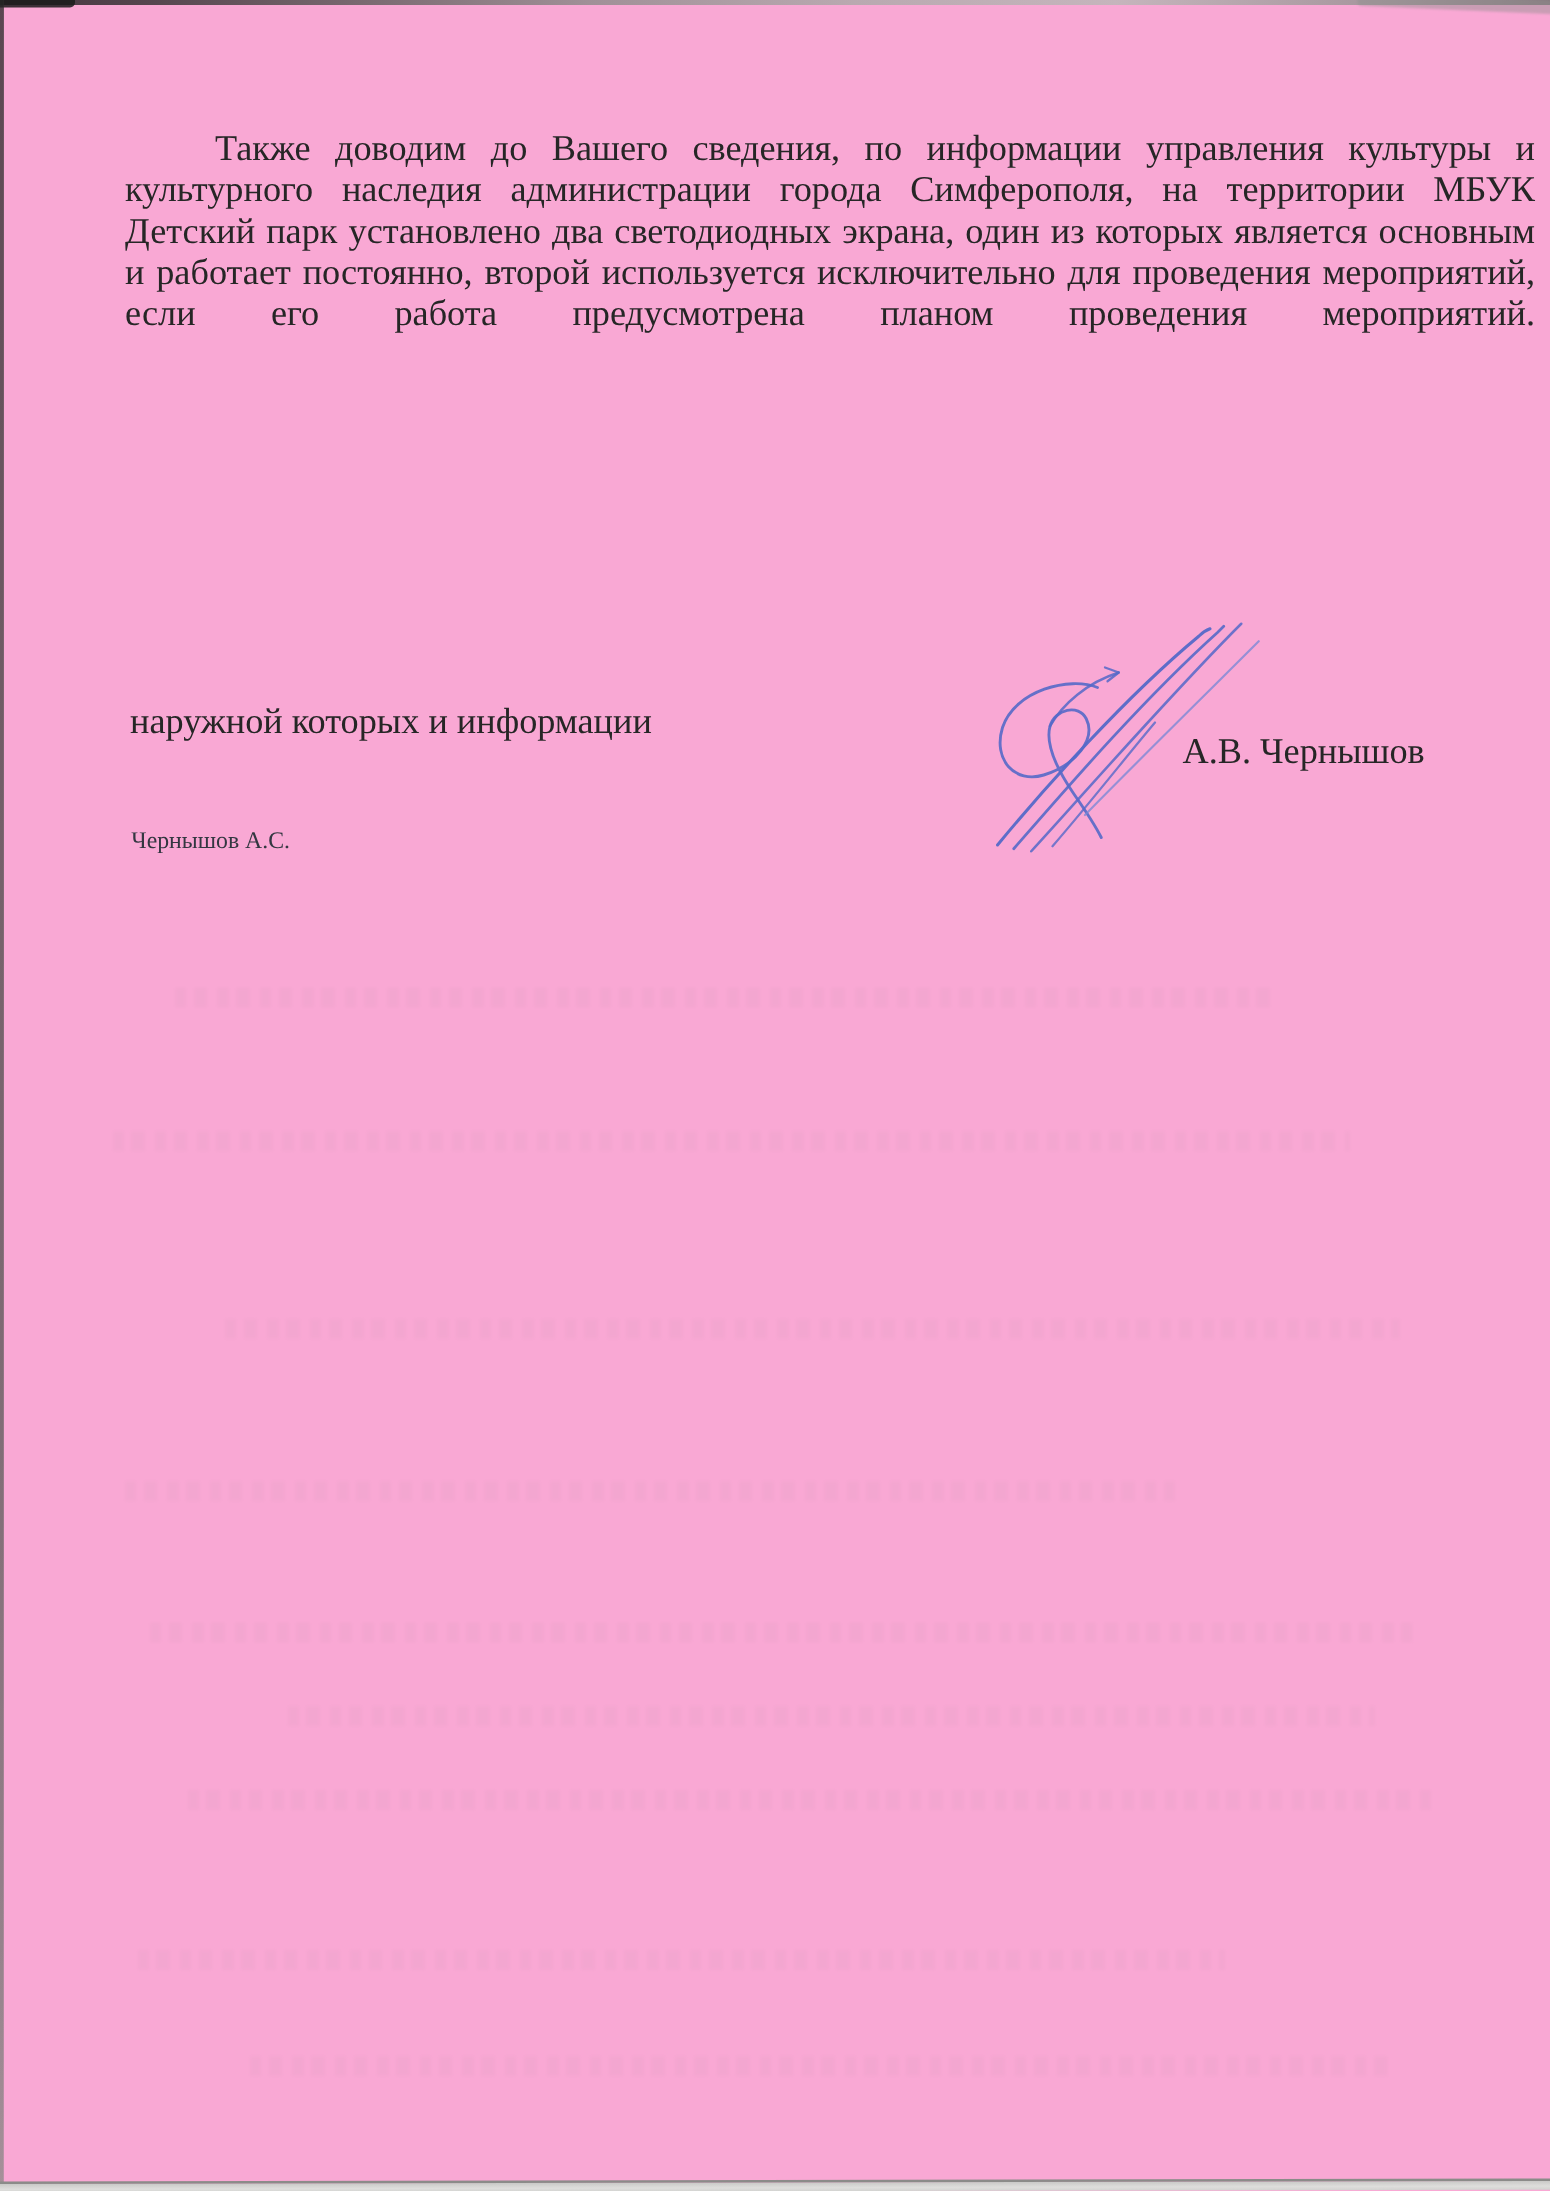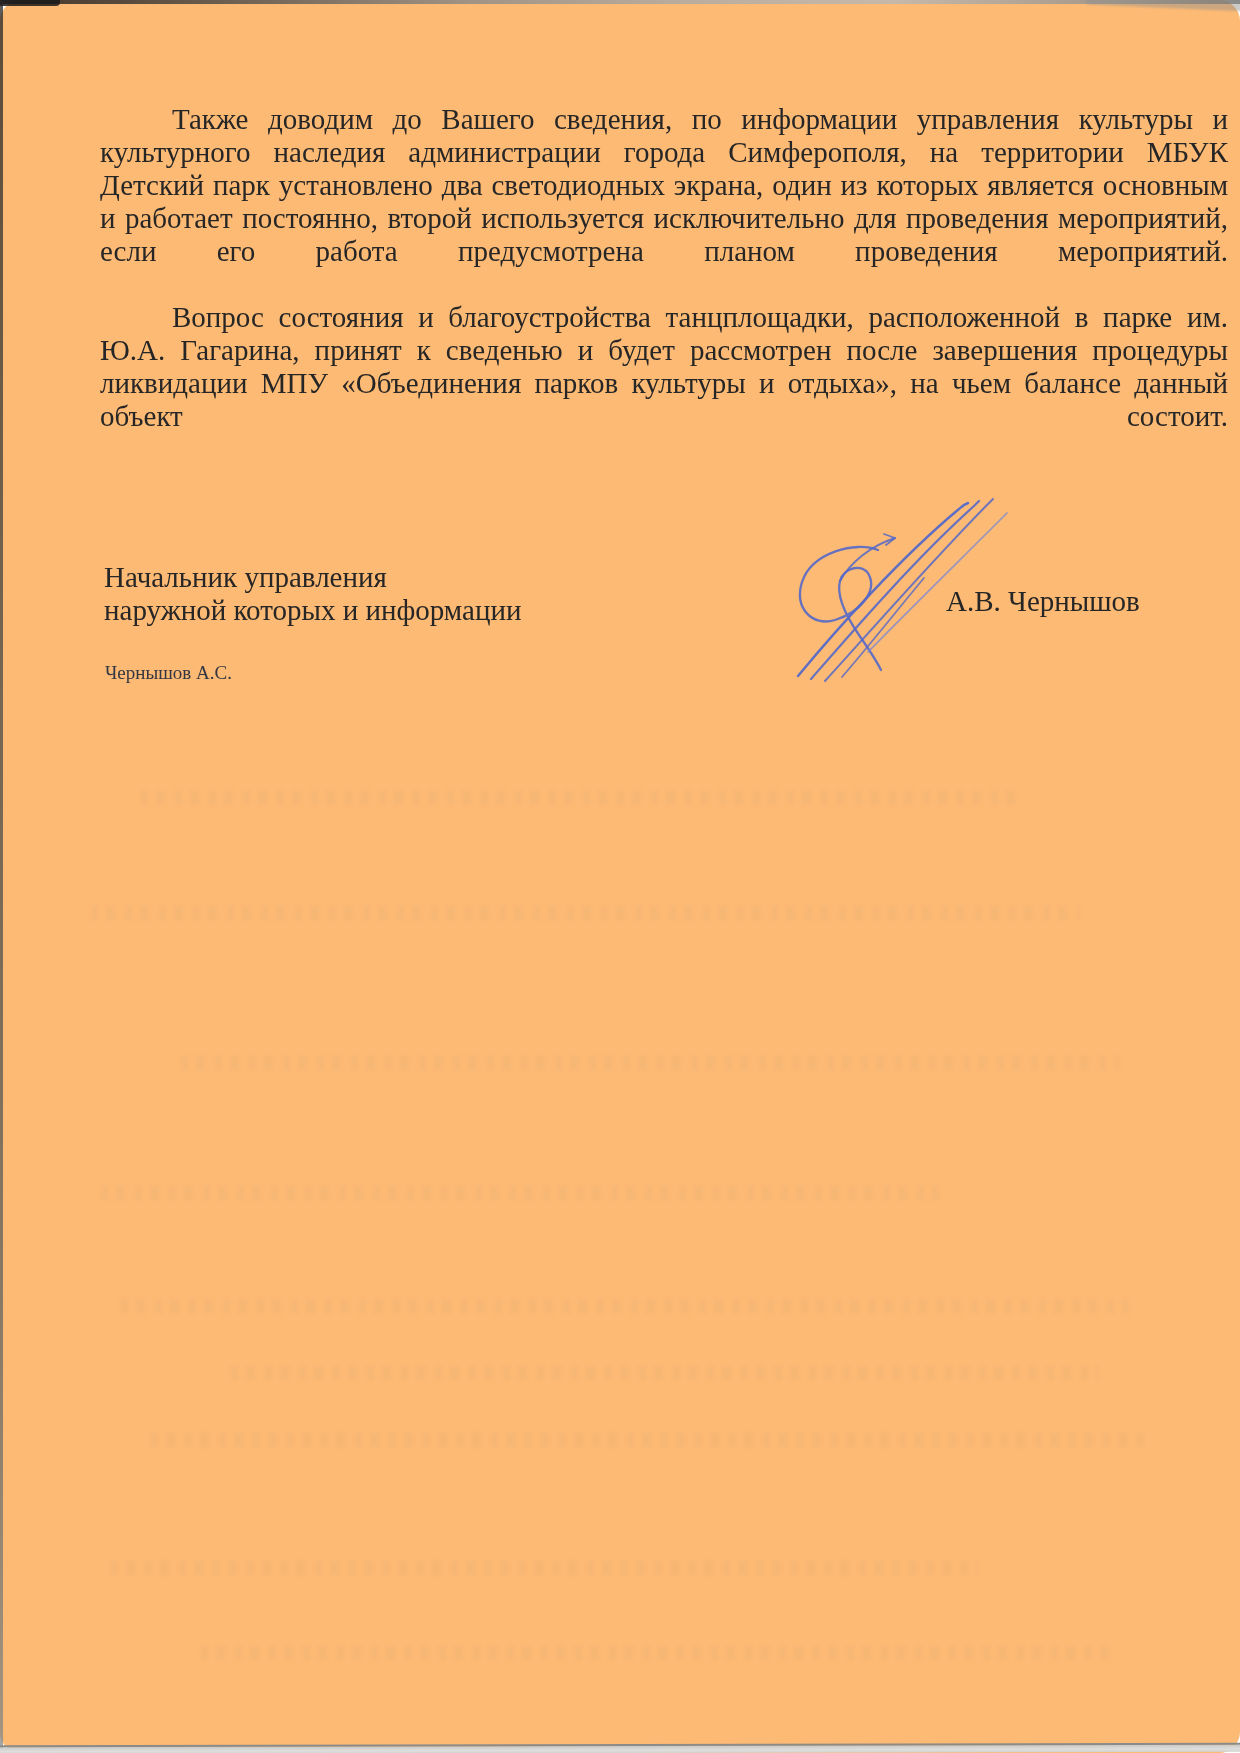--- a/index.html
+++ b/index.html
@@ -5,22 +5,21 @@
   * { margin: 0; padding: 0; box-sizing: border-box; }
   html, body { background: #ffffff; }
   body {
     width: 1240px; height: 1753px;
     position: relative;
     font-family: "Liberation Serif", "DejaVu Serif", serif;
     overflow: hidden;
   }
   .page {
     position: absolute; inset: 0;
-    background: #fdba74;
-    border-radius: 21px;
+    background: #f9a8d4;
   }
   
   .scan-edge-top {
     position: absolute; top: 0; left: 0; right: 0; height: 4px;
     background: linear-gradient(90deg,
       #161616 0%, #2e2e2e 10%, #555553 22%, #8a8a88 38%,
       #a9a9a7 55%, #b8b8b6 72%, #8f8f8d 90%, #6a6a68 100%);
     opacity: .8;
   }
   .scan-edge-top-left {
@@ -101,25 +100,23 @@
   <div class="ghost" style="top: 1055px; left:180px; right:120px;"></div>
   <div class="ghost" style="top: 1185px; left:100px; right:300px;"></div>
   <div class="ghost" style="top: 1298px; left:120px; right:110px;"></div>
   <div class="ghost" style="top: 1365px; left:230px; right:140px;"></div>
   <div class="ghost" style="top: 1432px; left:150px; right:90px;"></div>
   <div class="ghost" style="top: 1560px; left:110px; right:260px;"></div>
   <div class="ghost" style="top: 1645px; left:200px; right:130px;"></div>
 
   <div class="letter-body">
     <p>Также доводим до Вашего сведения, по информации управления культуры и культурного наследия администрации города Симферополя, на территории МБУК Детский парк установлено два светодиодных экрана, один из которых является основным и работает постоянно, второй используется исключительно для проведения мероприятий, если его работа предусмотрена планом проведения мероприятий.</p>
-    <p>Вопрос состояния и благоустройства танцплощадки, расположенной в парке им. Ю.А. Гагарина, принят к сведенью и будет рассмотрен после завершения процедуры ликвидации МПУ «Объединения парков культуры и отдыха», на чьем балансе данный объект состоит.</p>
   </div>
 
   <div class="signoff-title">
-    <div>Начальник управления</div>
     <div>наружной которых и информации</div>
   </div>
 
   <div class="signature-wrap">
     <svg width="244" height="210" viewBox="0 0 244 210" fill="none" xmlns="http://www.w3.org/2000/svg">
 
       <path d="M100 64 C 78 55, 34 66, 24 96 C 16 122, 34 141, 57 134 C 83 126, 99 105, 91 89 C 85 77, 66 81, 62 95 C 58 110, 68 130, 81 149 C 90 162, 98 174, 103 184" stroke="#5569c8" stroke-width="2.3" stroke-linecap="round" opacity="0.9"></path>
 
       <path d="M62 95 C 72 77, 92 60, 117 52" stroke="#5569c8" stroke-width="2" stroke-linecap="round" opacity="0.85"></path>
       <path d="M117 52 L 106 48 M 117 52 L 108 59" stroke="#5569c8" stroke-width="1.8" stroke-linecap="round" opacity="0.85"></path>

